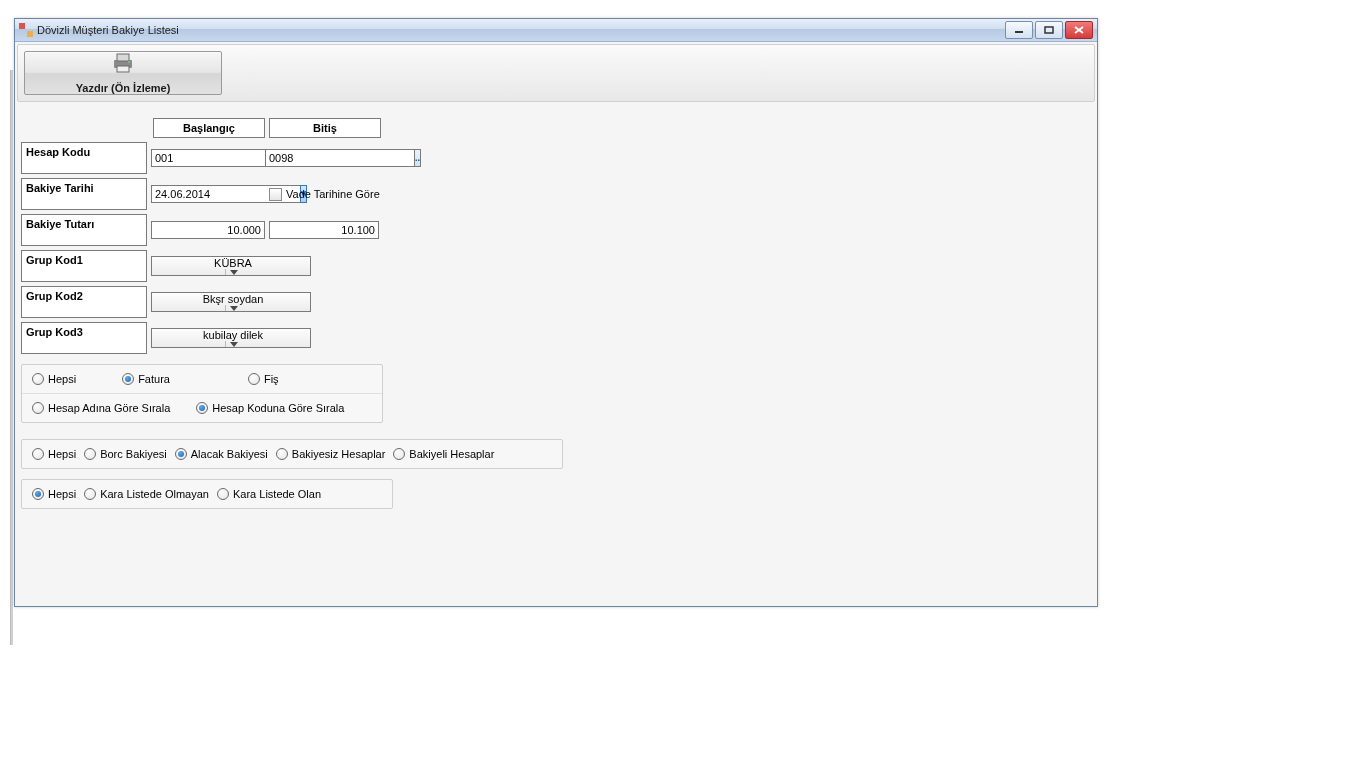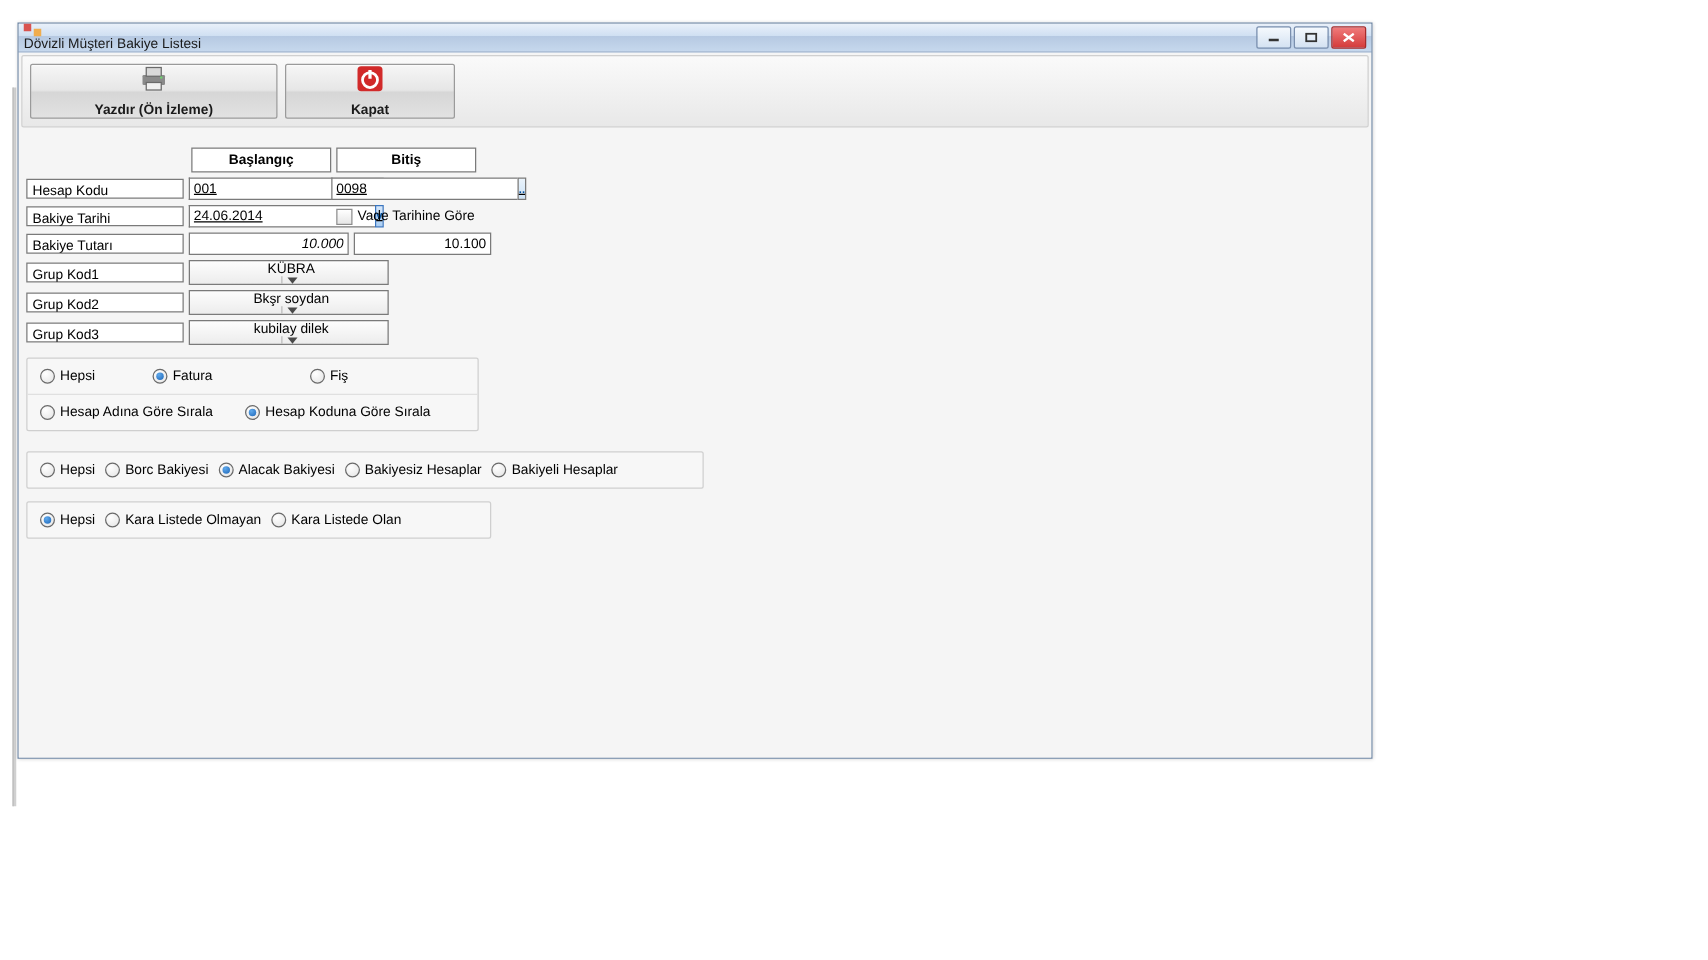--- a/index.html
+++ b/index.html
@@ -29,23 +29,23 @@
     border: 1px solid #6d86a5;
     background: #f0f0f0;
     box-shadow: 0 0 3px rgba(0,0,0,.2);
     position: relative;
   }
   .titlebar {
     height: 22px;
     background: linear-gradient(to bottom, #e9f0f9 0%, #cfdff2 45%, #b6c9e2 46%, #c6d8ed 100%);
     border-bottom: 1px solid #9cb3d1;
     display: flex;
+    align-items: center;
     padding: 0 4px;
     position: relative;
-    flex-direction: column;
   }
   .title-icon {
     width: 14px;
     height: 14px;
     display: inline-block;
     margin-right: 4px;
     position: relative;
   }
   .title-icon::before {
     content: "";
@@ -156,42 +156,41 @@
     line-height: 18px;
   }
   .form-row {
     display: flex;
     align-items: center;
     gap: 4px;
     margin-bottom: 4px;
   }
   .row-label {
     width: 126px;
-    height: 16px;
+    height: 32px;
     border: 1px solid #7a7a7a;
     background: #fff;
-    font-weight: normal;
+    font-weight: bold;
     font-size: 11px;
     line-height: 18px;
     padding-left: 4px;
     box-sizing: border-box;
   }
   .text-input {
     height: 18px;
     border: 1px solid #7a7a7a;
     background: #fff;
     box-sizing: border-box;
     font-size: 11px;
     padding: 0 3px;
   }
   .text-input.right { text-align: right; }
   .input-wrap {
     display: flex;
     width: 110px;
-    text-decoration: underline;
   }
   .input-wrap .text-input { flex: 1; border-right: none; }
   .lookup-btn {
     width: 18px;
     height: 18px;
     border: 1px solid #7a7a7a;
     background: linear-gradient(to bottom, #eaf3fb, #cde3f7);
     font-size: 9px;
     text-align: center;
     line-height: 16px;
@@ -332,30 +331,20 @@
           <span class="icon-box">
             <svg width="24" height="22" viewBox="0 0 24 22">
               <rect x="3" y="8" width="18" height="8" rx="1" fill="#8a8a8a"></rect>
               <rect x="6" y="2" width="12" height="7" fill="#d9d9d9" stroke="#6a6a6a"></rect>
               <rect x="6" y="14" width="12" height="6" fill="#f0f0f0" stroke="#6a6a6a"></rect>
               <circle cx="18" cy="10" r="1" fill="#6fd06f"></circle>
             </svg>
           </span>
           <span>Yazdır (Ön İzleme)</span>
         </div>
-        <div class="tool-btn close-btn">
-          <span class="icon-box">
-            <svg width="22" height="22" viewBox="0 0 22 22">
-              <rect x="1" y="1" width="20" height="20" rx="3" fill="#d12a2a"></rect>
-              <circle cx="11" cy="12" r="6" fill="none" stroke="#fff" stroke-width="2.2"></circle>
-              <line x1="11" y1="4" x2="11" y2="11" stroke="#fff" stroke-width="2.6"></line>
-            </svg>
-          </span>
-          <span>Kapat</span>
-        </div>
       </div>
 
       <div class="form-area">
         <div class="col-head-row">
           <div class="col-head">Başlangıç</div>
           <div class="col-head">Bitiş</div>
         </div>
 
         <div class="form-row">
           <div class="row-label">Hesap Kodu</div>
@@ -376,21 +365,21 @@
             <div class="date-drop">v</div>
           </div>
           <div class="chk-wrap">
             <div class="chk"></div>
             <span>Vade Tarihine Göre</span>
           </div>
         </div>
 
         <div class="form-row">
           <div class="row-label">Bakiye Tutarı</div>
-          <input class="text-input right" style="width: 128px; font-style: italic;" value="10.000">
+          <input class="text-input right" style="width: 114px;" value="10.000">
           <input class="text-input right" style="width: 110px;" value="10.100">
         </div>
 
         <div class="form-row">
           <div class="row-label">Grup Kod1</div>
           <div class="combo">
             <span>KÜBRA</span>
             <span class="combo-arrow"></span>
           </div>
         </div>

